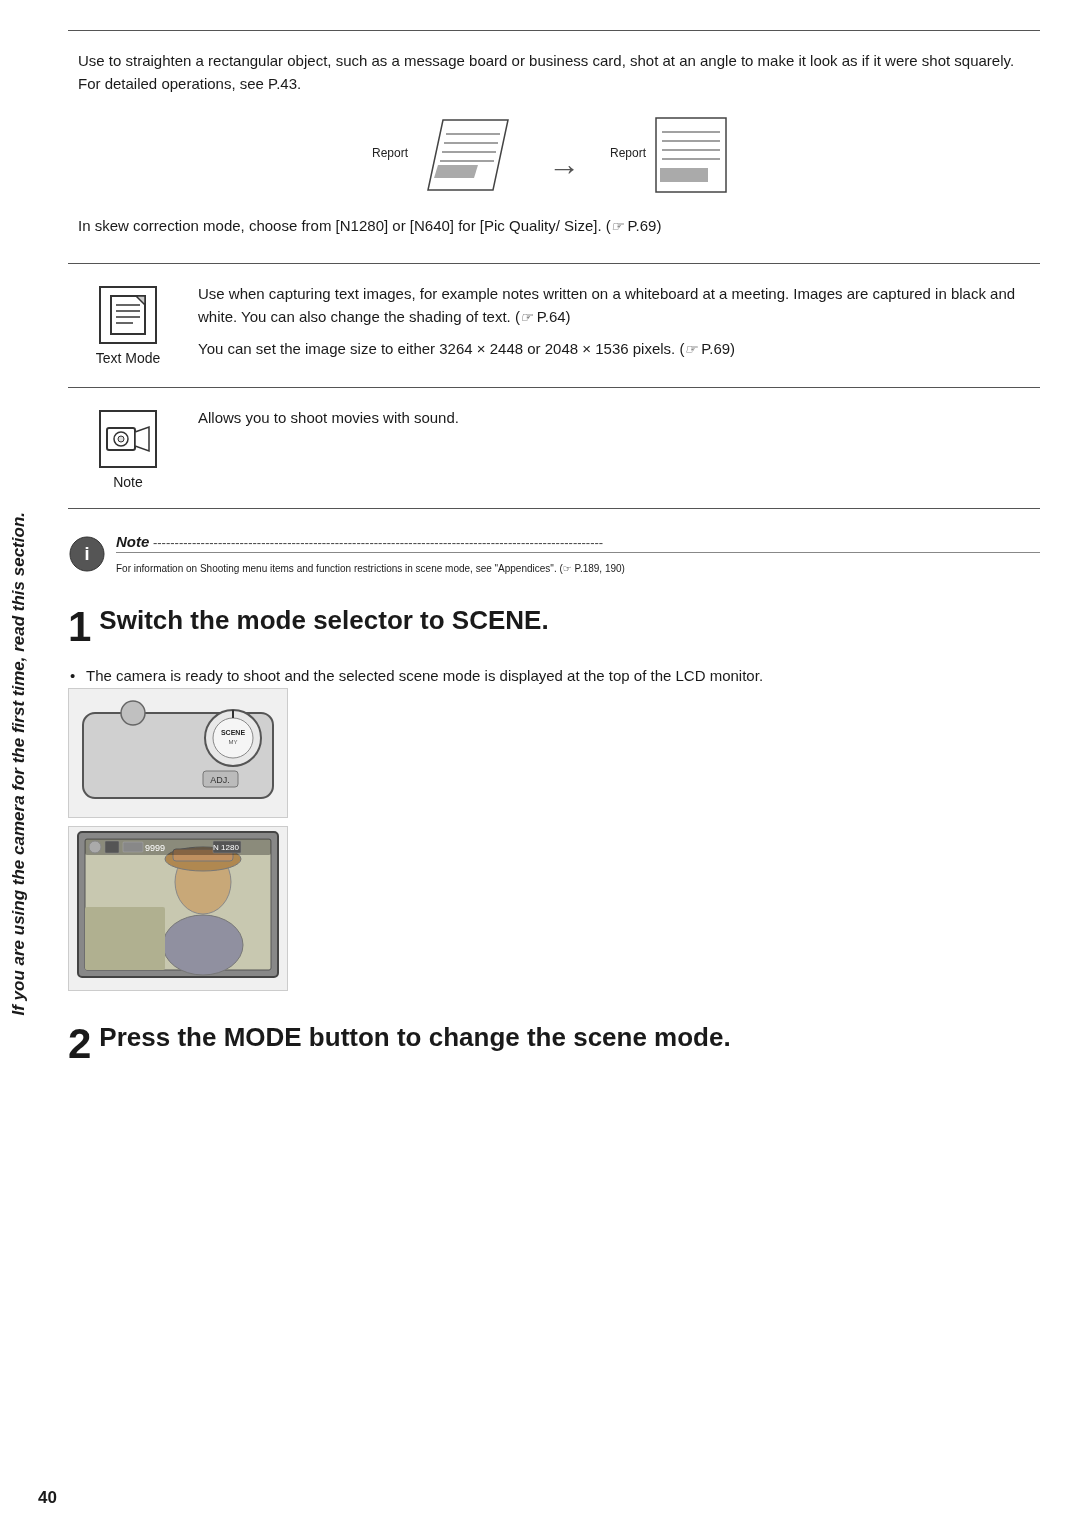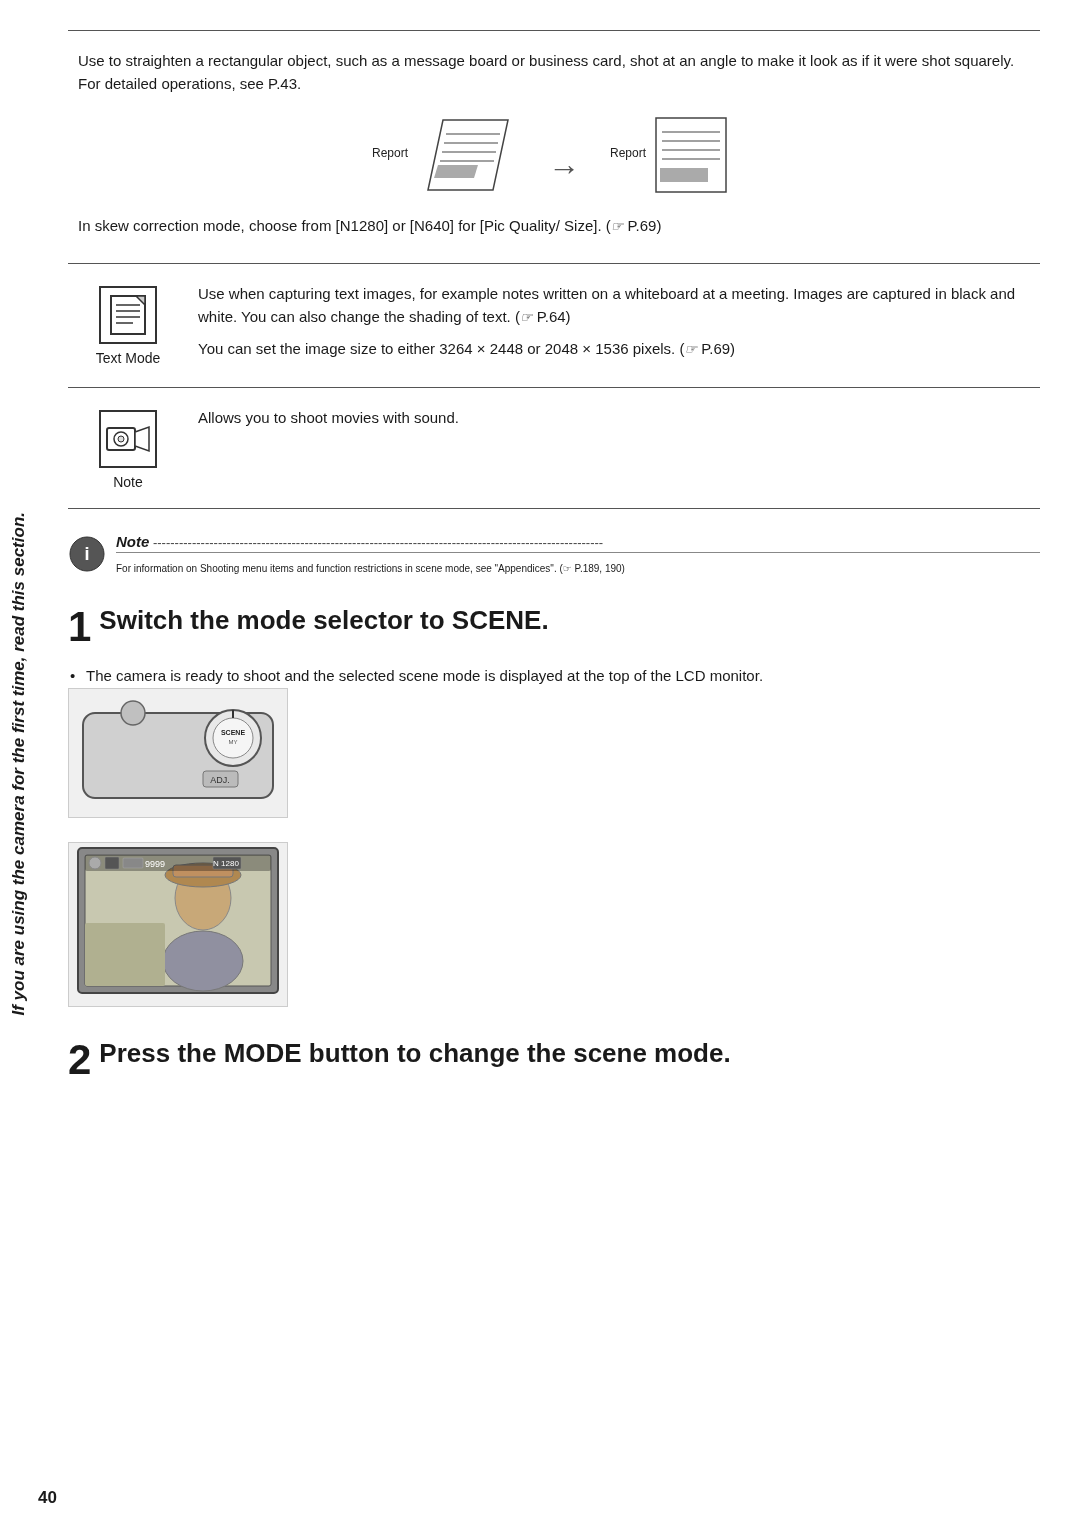--- a/index.html
+++ b/index.html
@@ -227,21 +227,21 @@
 
     
     .camera-mode-img {
       width: 220px;
       height: 130px;
       border: 1px solid #ccc;
       background: #f0f0f0;
       display: flex;
       align-items: center;
       justify-content: center;
-      margin-bottom: 24px;
+      margin-bottom: 8px;
     }
 
     .lcd-img {
       width: 220px;
       height: 165px;
       border: 1px solid #ccc;
       background: #f0f0f0;
       display: flex;
       align-items: flex-start;
       justify-content: center;

